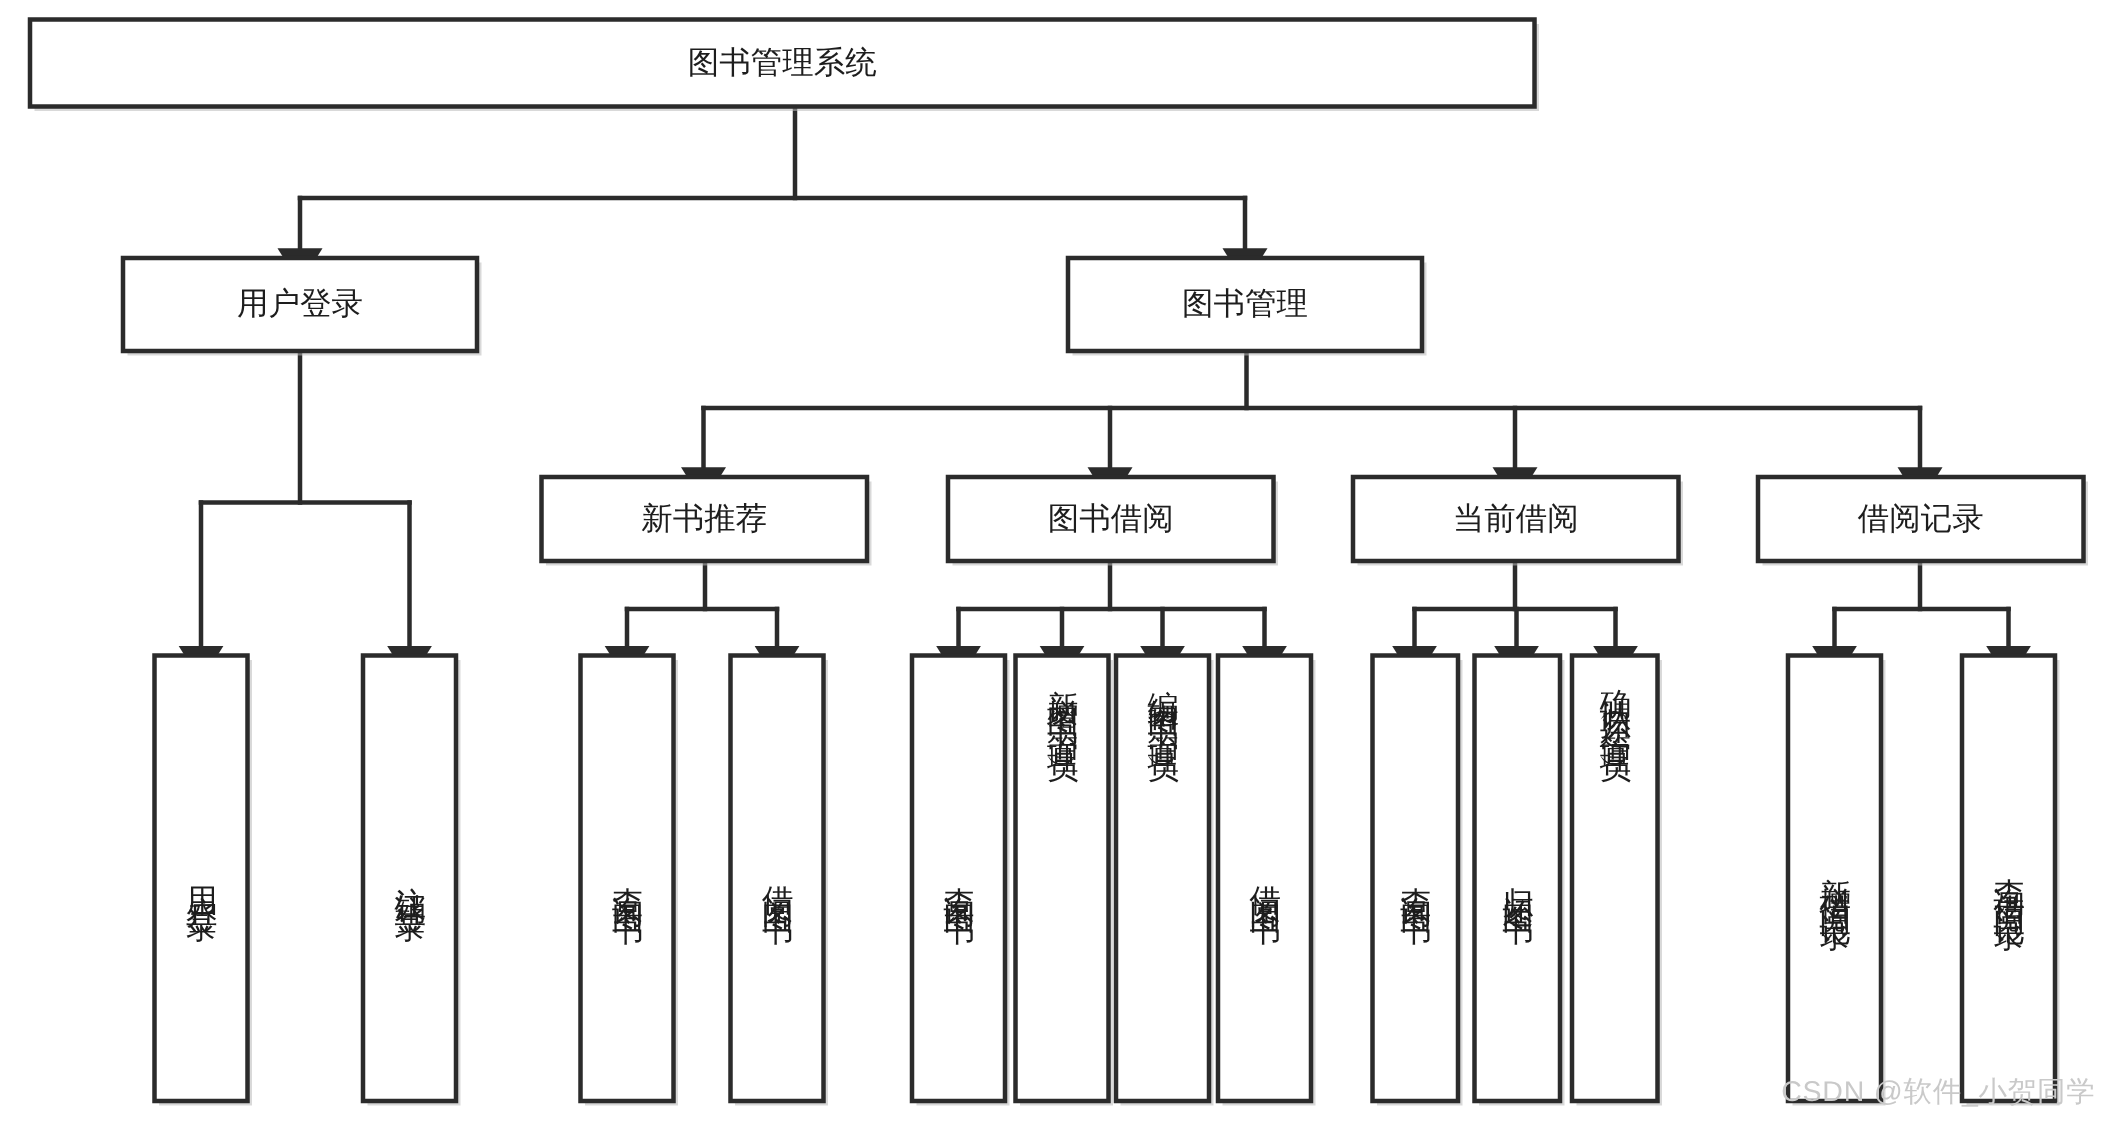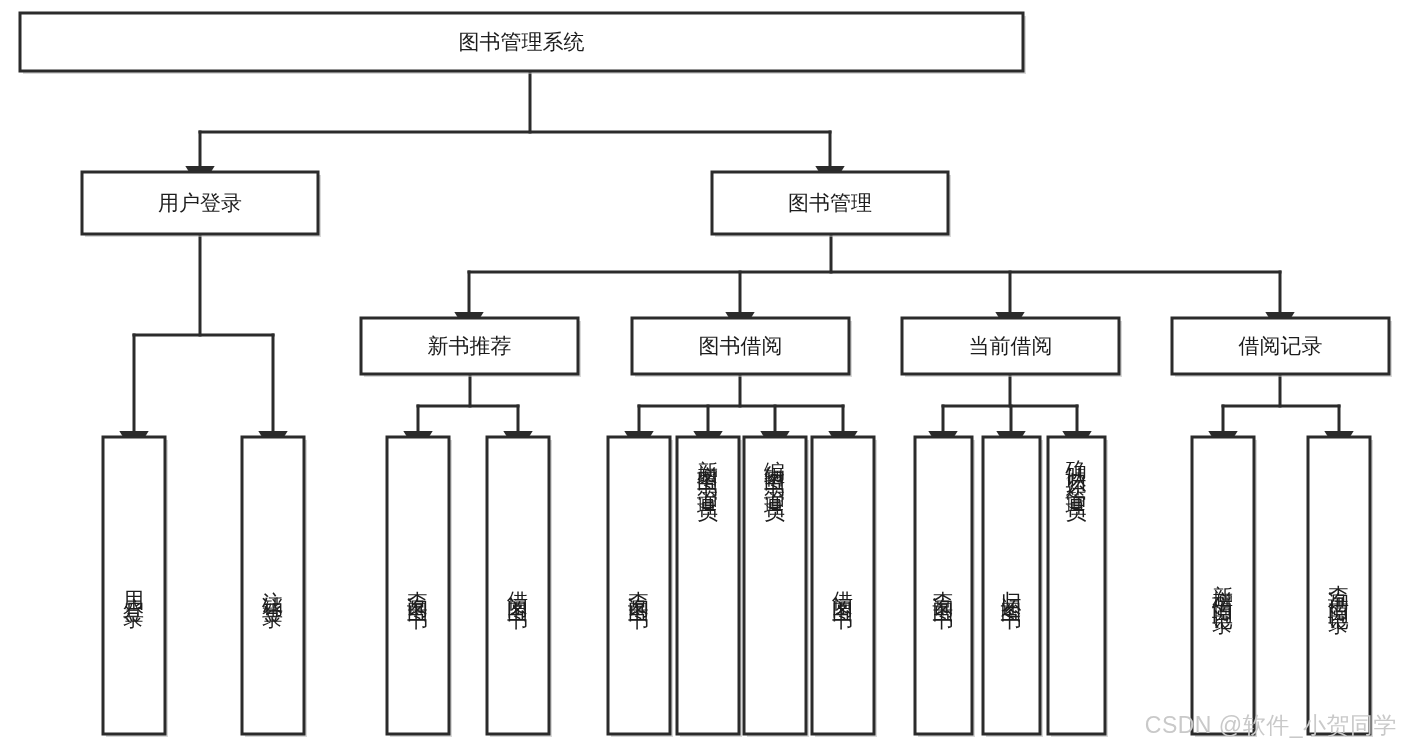--- a/index.html
+++ b/index.html
@@ -67,21 +67,21 @@
     line-height: 1.0;
     color: #1d1d1d;
     letter-spacing: 6px;
     white-space: nowrap;
   }
   .watermark {
     position: absolute;
     right: 8px;
     bottom: 6px;
     font-family: "Liberation Sans", "DejaVu Sans", sans-serif;
-    font-size: 23px;
+    font-size: 19px;
     color: #c9c9c9;
     letter-spacing: 0.5px;
     white-space: nowrap;
     user-select: none;
   }
 </style>
 </head>
 <body>
 
 <div id="diagram-root">

